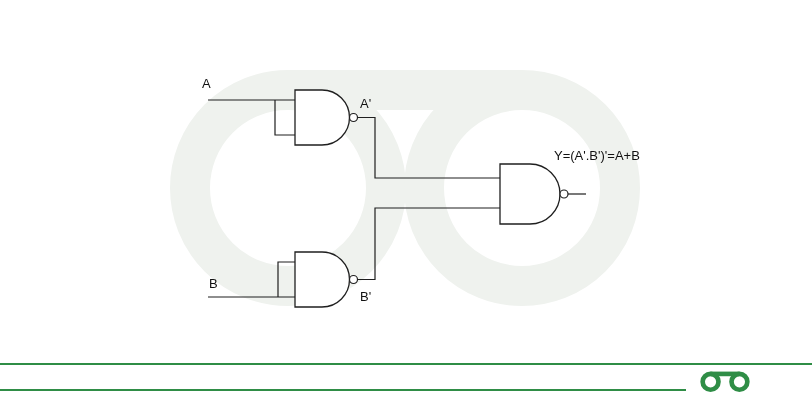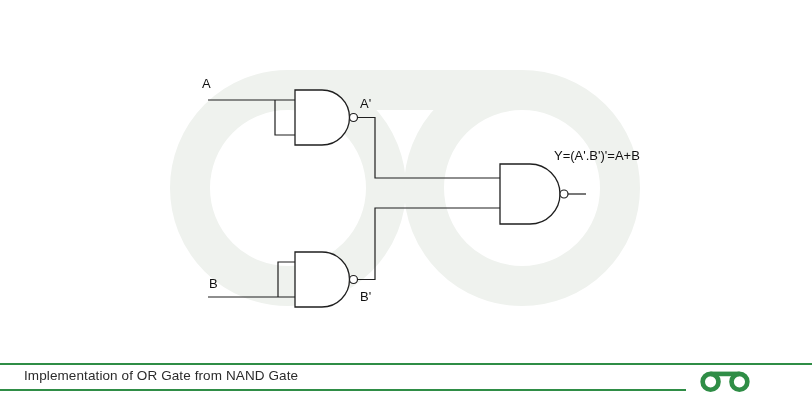--- a/index.html
+++ b/index.html
@@ -57,21 +57,20 @@
     <circle class="bubble" cx="564" cy="194" r="4"></circle>
 
     <text class="lbl" x="202" y="88">A</text>
     <text class="lbl" x="360" y="108">A'</text>
     <text class="lbl" x="209" y="288">B</text>
     <text class="lbl" x="360" y="301">B'</text>
     <text class="lbl" x="554" y="160">Y=(A'.B')'=A+B</text>
   </svg>
 
   <div class="rule rule-top"></div>
-  <div class="caption">Implementation of OR Gate from NAND Gate</div>
   <div class="rule rule-bottom"></div>
 
   <svg class="brand-logo" width="54" height="27" viewBox="0 0 116 58">
     <g class="brand" stroke-width="10">
       <circle cx="27" cy="34" r="17"></circle>
       <circle cx="89" cy="34" r="17"></circle>
       <path d="M27 17 H89"></path>
     </g>
   </svg>
 

